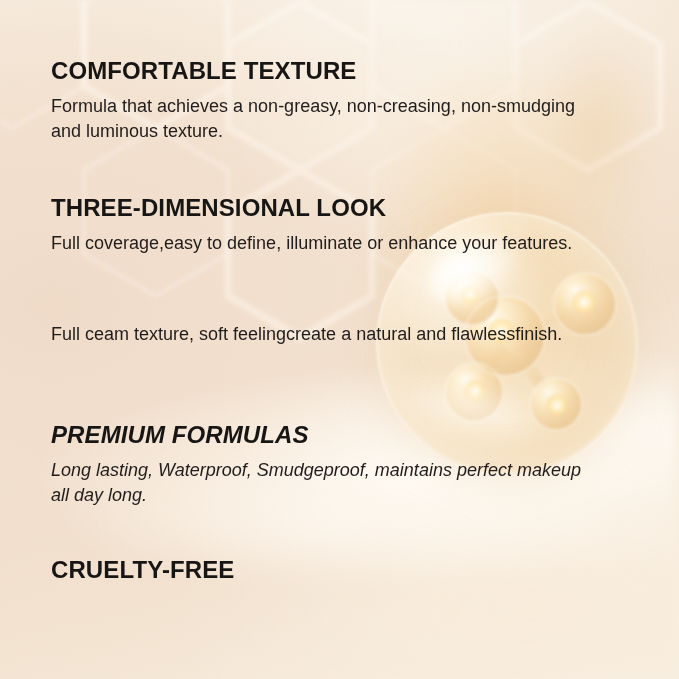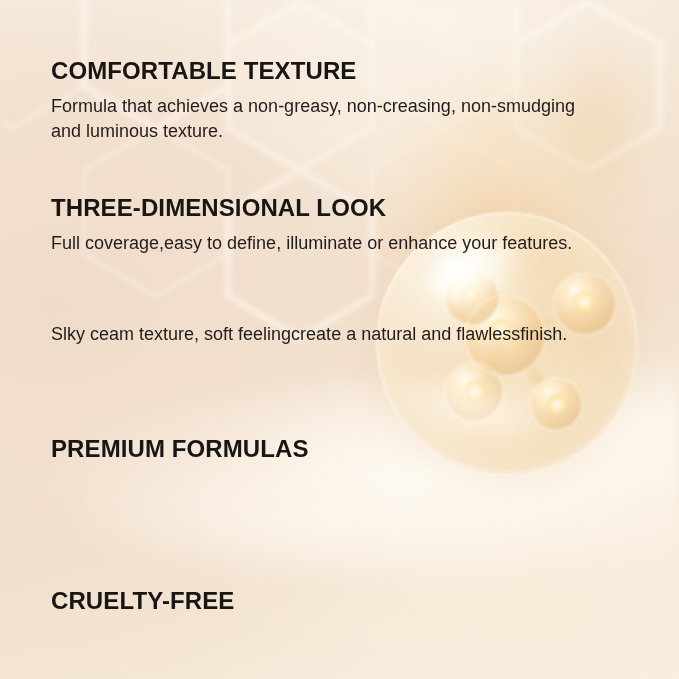--- a/index.html
+++ b/index.html
@@ -236,25 +236,27 @@
       <p class="feature-desc">Formula that achieves a non-greasy, non-creasing, non-smudging
 and luminous texture.</p>
     </div>
 
     <div class="feature" style="top:194px;">
       <h2 class="feature-title">THREE-DIMENSIONAL LOOK</h2>
       <p class="feature-desc">Full coverage,easy to define, illuminate or enhance your features.</p>
     </div>
 
     <div class="feature" style="top:313px;">
-      <p class="feature-desc">Slky ceam texture, soft feelingcreate a natural and flawlessfinish.</p>
-    </div>
-
-    <div class="feature" style="top:435px;">
+      <p class="feature-desc">Full ceam texture, soft feelingcreate a natural and flawlessfinish.</p>
+    </div>
+
+    <div class="feature" style="top:421px;font-style:italic;">
       <h2 class="feature-title">PREMIUM FORMULAS</h2>
-    </div>
-
-    <div class="feature" style="top:587px;">
+      <p class="feature-desc">Long lasting, Waterproof, Smudgeproof, maintains perfect makeup
+all day long.</p>
+    </div>
+
+    <div class="feature" style="top:556px;">
       <h2 class="feature-title">CRUELTY-FREE</h2>
     </div>
 
   </div>
 </div>
 
 </body></html>

